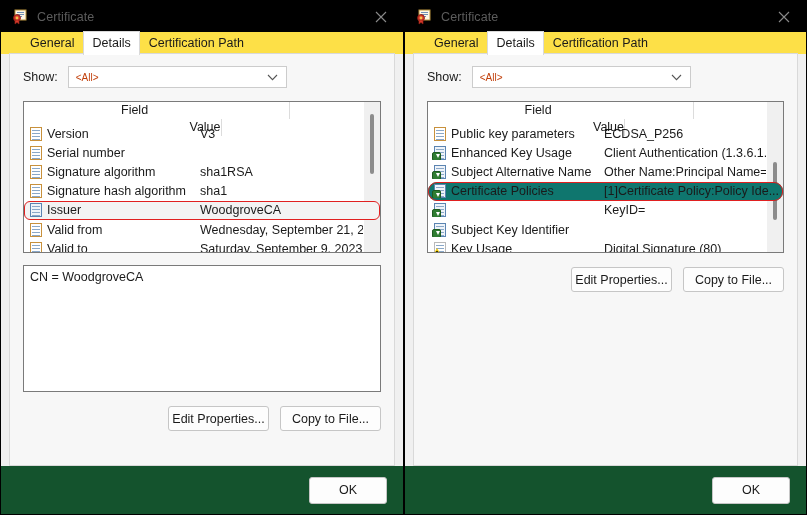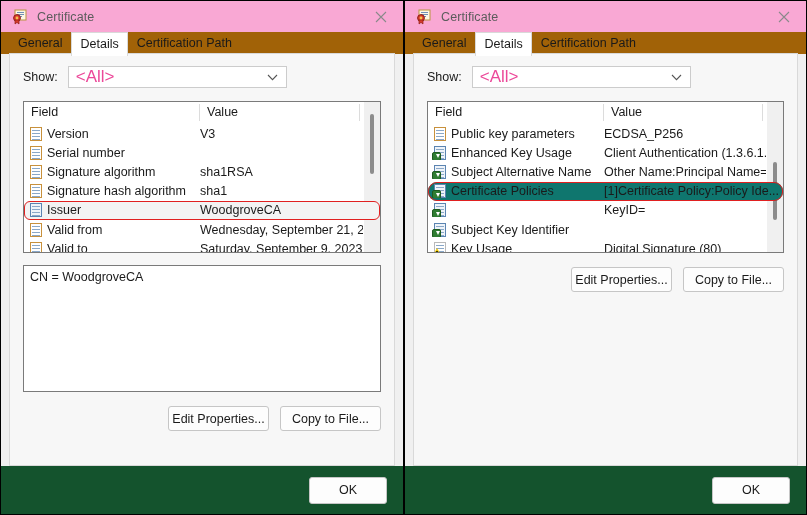--- a/index.html
+++ b/index.html
@@ -28,21 +28,21 @@
     box-sizing: border-box;
     display: flex;
     flex-direction: column;
   }
   .dialog-left  { left: 0px;   width: 404px; height: 515px; }
   .dialog-right { left: 404px; width: 403px; height: 515px; }
 
   
   .titlebar {
     height: 31px;
-    background: #f9a8d4;
+    background: #000000;
     display: flex;
     align-items: center;
     padding: 0 0 0 11px;
     flex: none;
     position: relative;
   }
   .title-icon {
     width: 16px;
     height: 16px;
     position: relative;
@@ -63,24 +63,24 @@
     justify-content: center;
     flex: none;
   }
   .close-btn svg { display:block; }
 
   
   .tabstrip {
     height: 22px;
     position: relative;
     flex: none;
-    padding-left: 8px;
-    display: flex;
-    align-items: center;
-    background: #a16207;
+    padding-left: 20px;
+    display: flex;
+    align-items: flex-end;
+    background: #fde047;
   }
   .tabstrip::after {
     content: "";
     position: absolute;
     left: 8px; right: 8px; bottom: 0;
     height: 1px;
     background: #d9d9d9;
   }
   .tab {
     font-size: 12.5px;
@@ -128,21 +128,21 @@
     width: 219px;
     height: 22px;
     background: #ffffff;
     border: 1px solid #ccc;
     display: flex;
     align-items: center;
     padding: 0 0 0 7px;
     box-sizing: border-box;
     position: relative;
   }
-  .combo-value { font-size: 17px; color: #ec4899; }
+  .combo-value { font-size: 10px; color: #c2410c; }
   .combo-arrow {
     position: absolute;
     right: 8px; top: 0; bottom: 0;
     display: flex; align-items: center;
   }
 
   
   .listbox {
     height: 152px;
     background: #ffffff;
@@ -150,20 +150,21 @@
     box-sizing: border-box;
     position: relative;
     overflow: hidden;
   }
   .list-head {
     display: flex;
     height: 21px;
     align-items: center;
     border-bottom: 1px solid #ffffff;
     position: relative;
+    flex-direction: column;
   }
   .list-head .col {
     font-size: 12.5px;
     color: #1a1a1a;
     padding-left: 7px;
     box-sizing: border-box;
     position: relative;
     height: 17px;
     line-height: 17px;
   }

